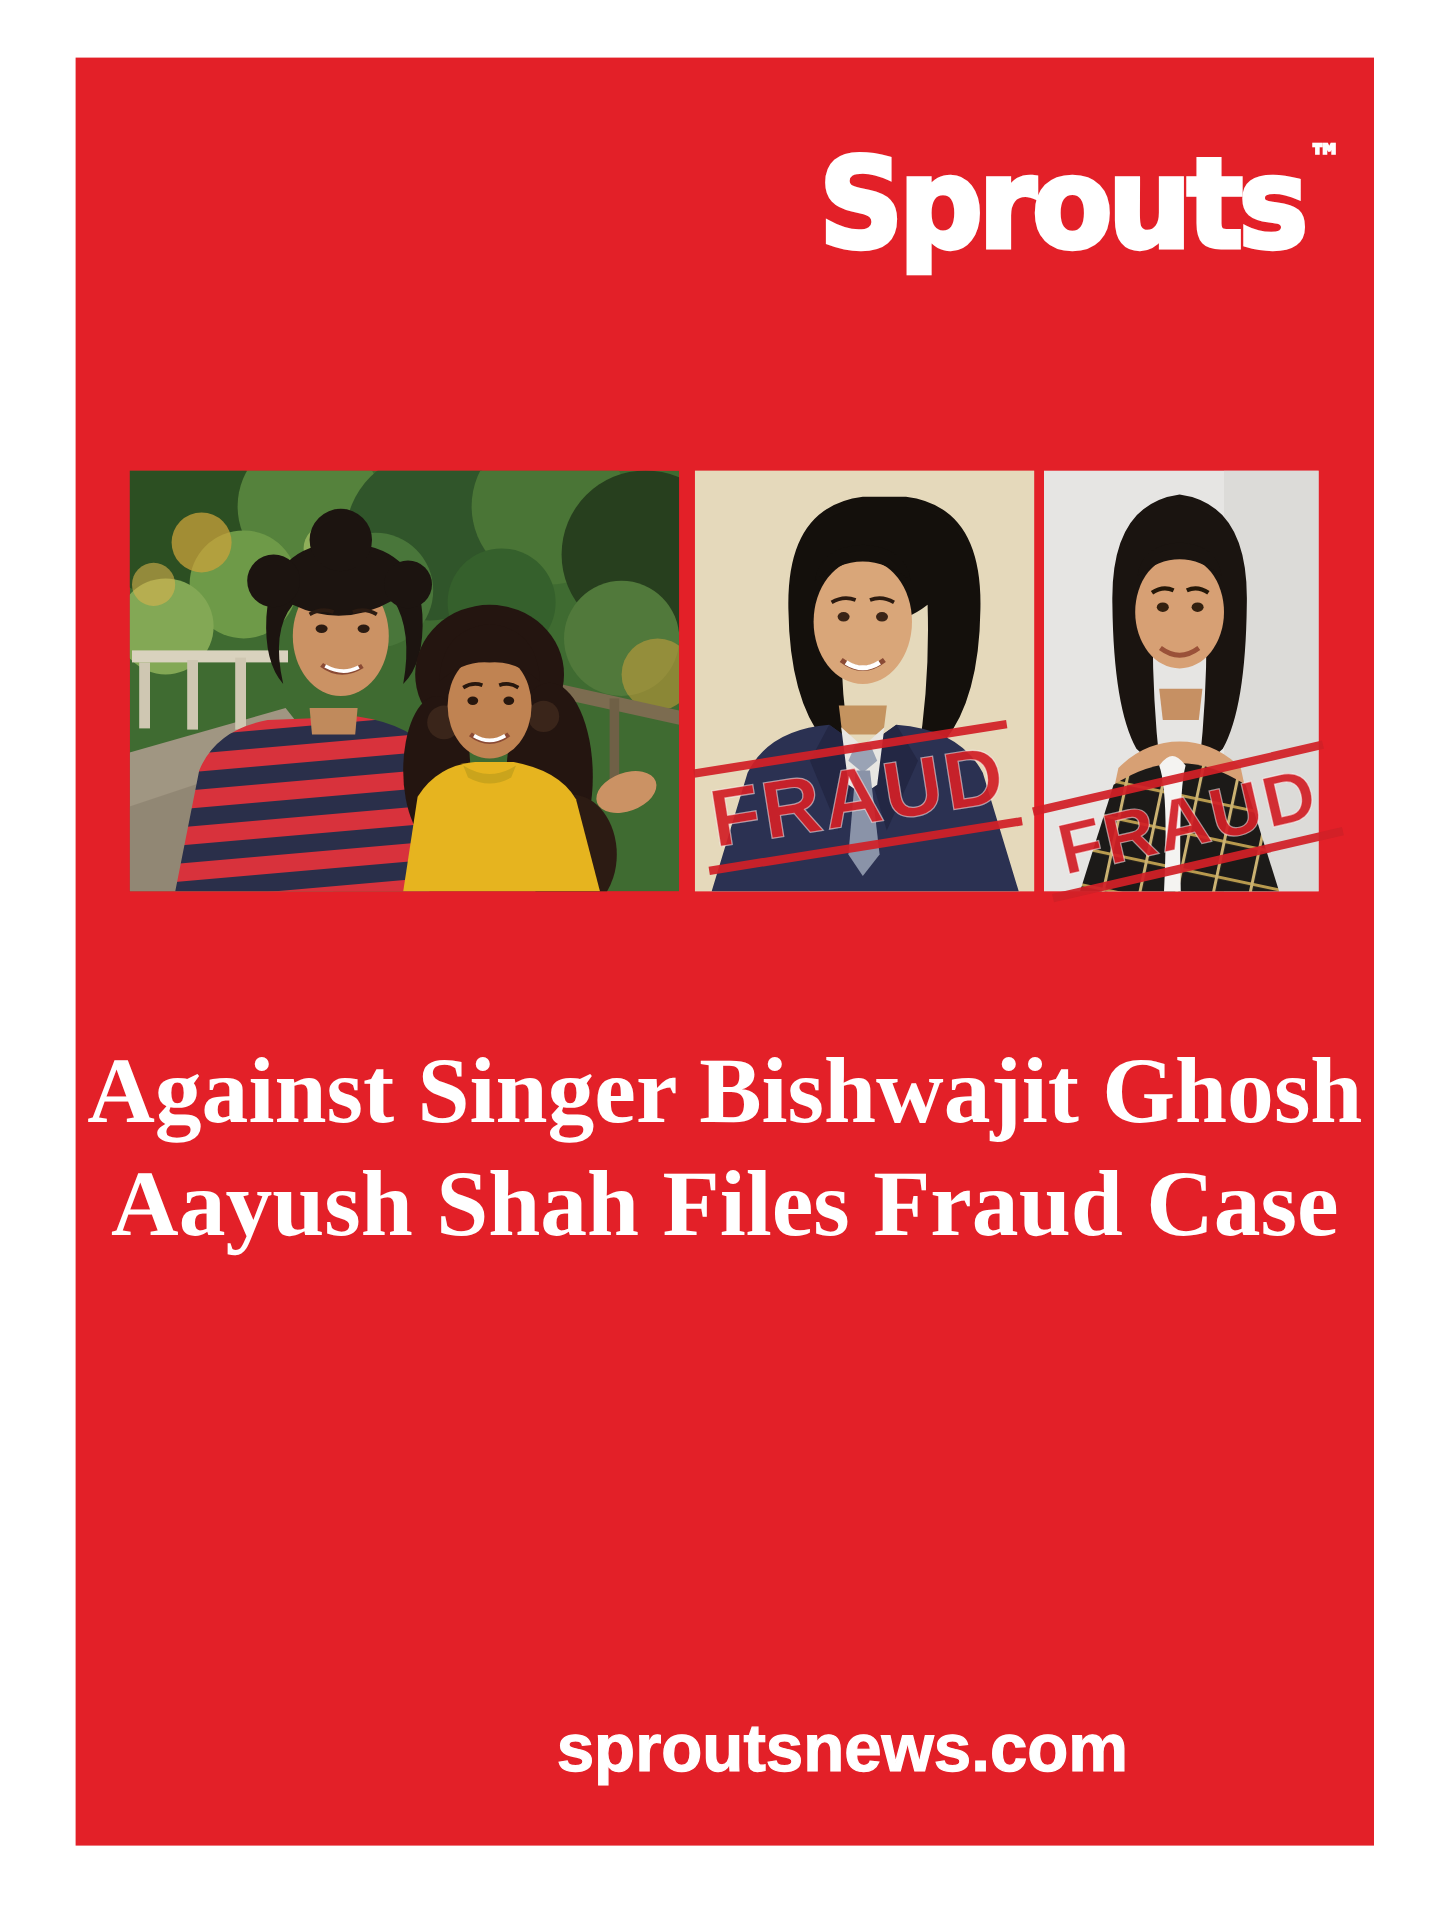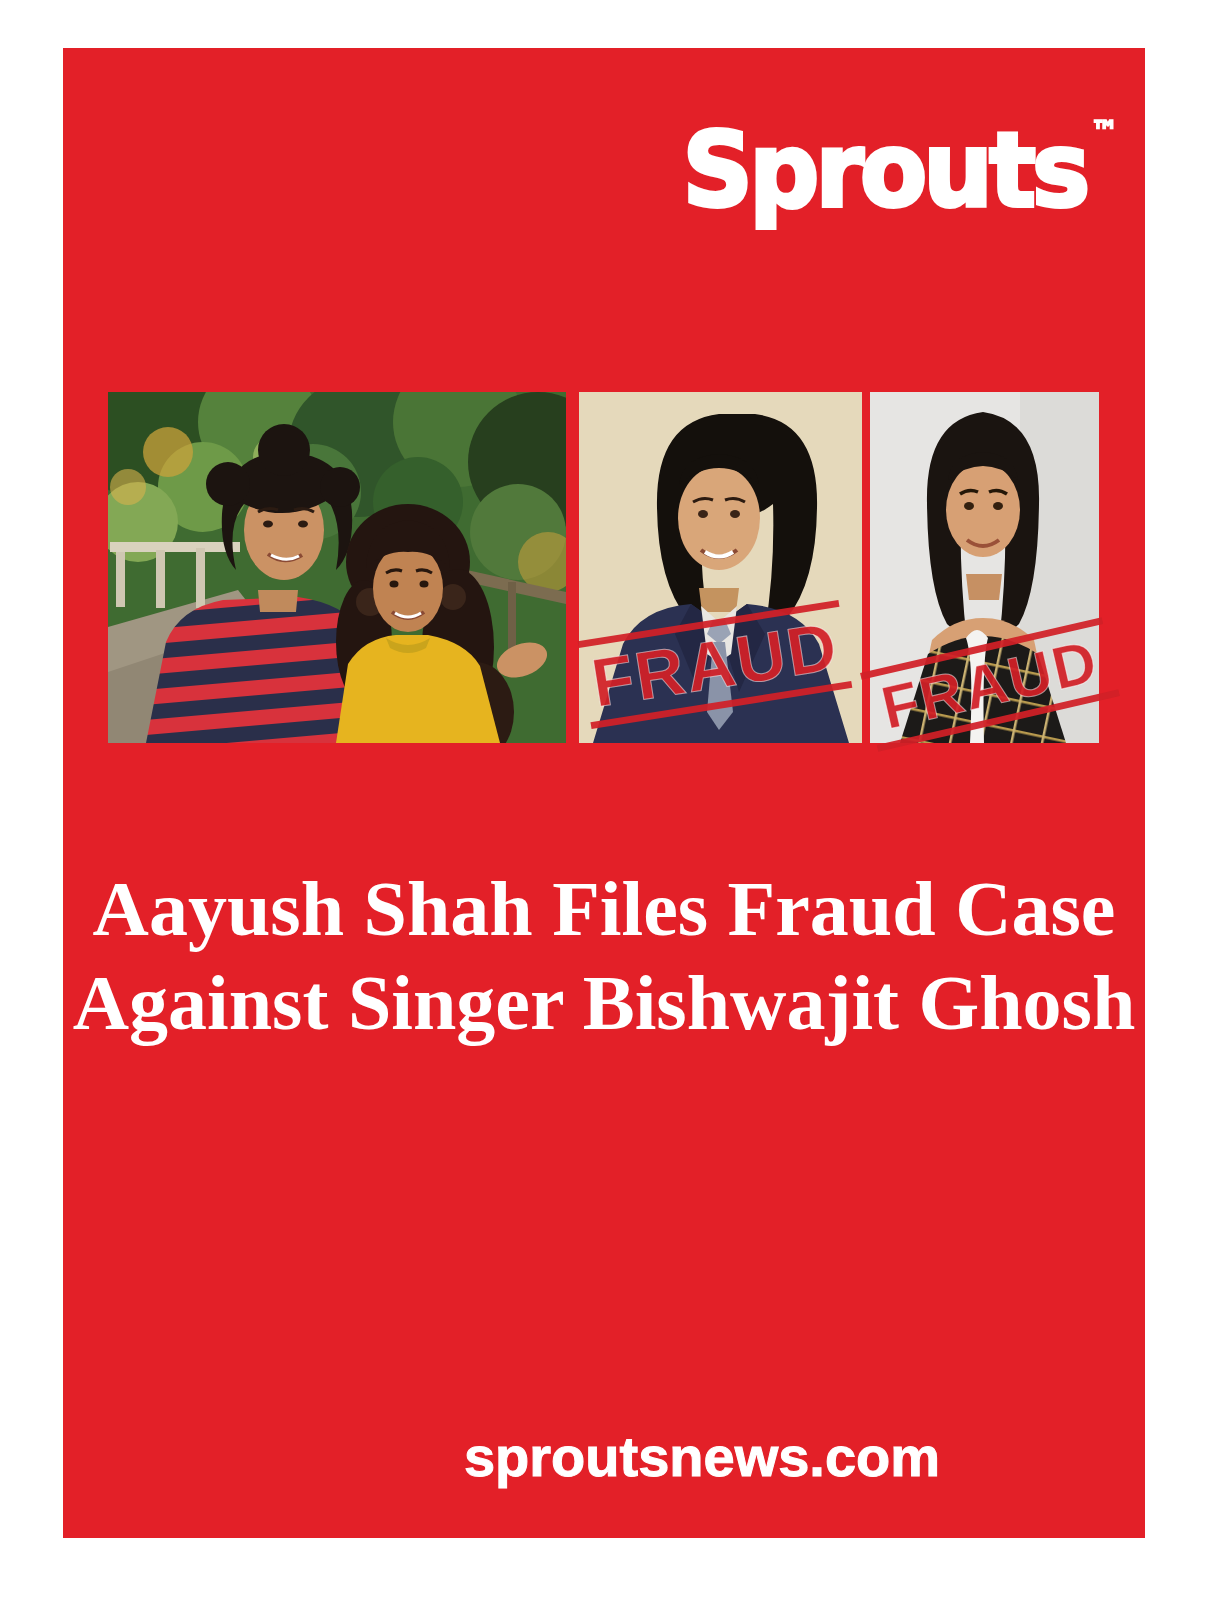--- a/index.html
+++ b/index.html
@@ -173,18 +173,18 @@
         <path d="M96,182 l36,0 l-3,26 l-30,0 z" fill="#c69063"></path>
         <path d="M40,351 L62,248 Q84,226 113,226 Q142,226 164,248 L186,351 Z" fill="#d7a074"></path>
         <path d="M30,351 L58,262 Q86,244 113,244 Q140,244 168,262 L196,351 Z" fill="url(#check)"></path>
         <path d="M96,246 q8,22 4,105 l14,0 q-2,-83 4,-105 q-6,-8 -11,-8 q-5,0 -11,8 z" fill="#f4f3f1"></path>
       </g>
     </svg>
     <div class="stamp stamp--right">FRAUD</div>
   </div>
 
   <div class="headline">
+    <div>Against Singer Bishwajit Ghosh</div>
     <div>Aayush Shah Files Fraud Case</div>
-    <div>Against Singer Bishwajit Ghosh</div>
   </div>
 
   <div class="footer">sproutsnews.com</div>
 </div>
 
 </body></html>

